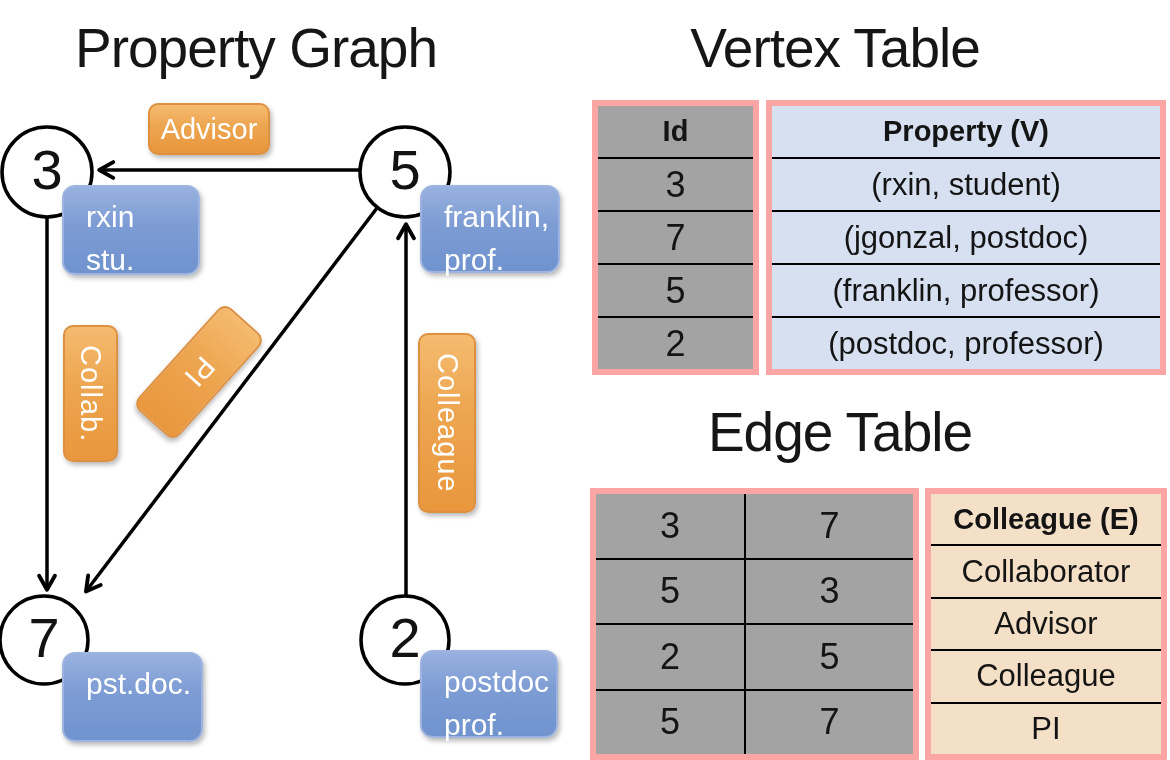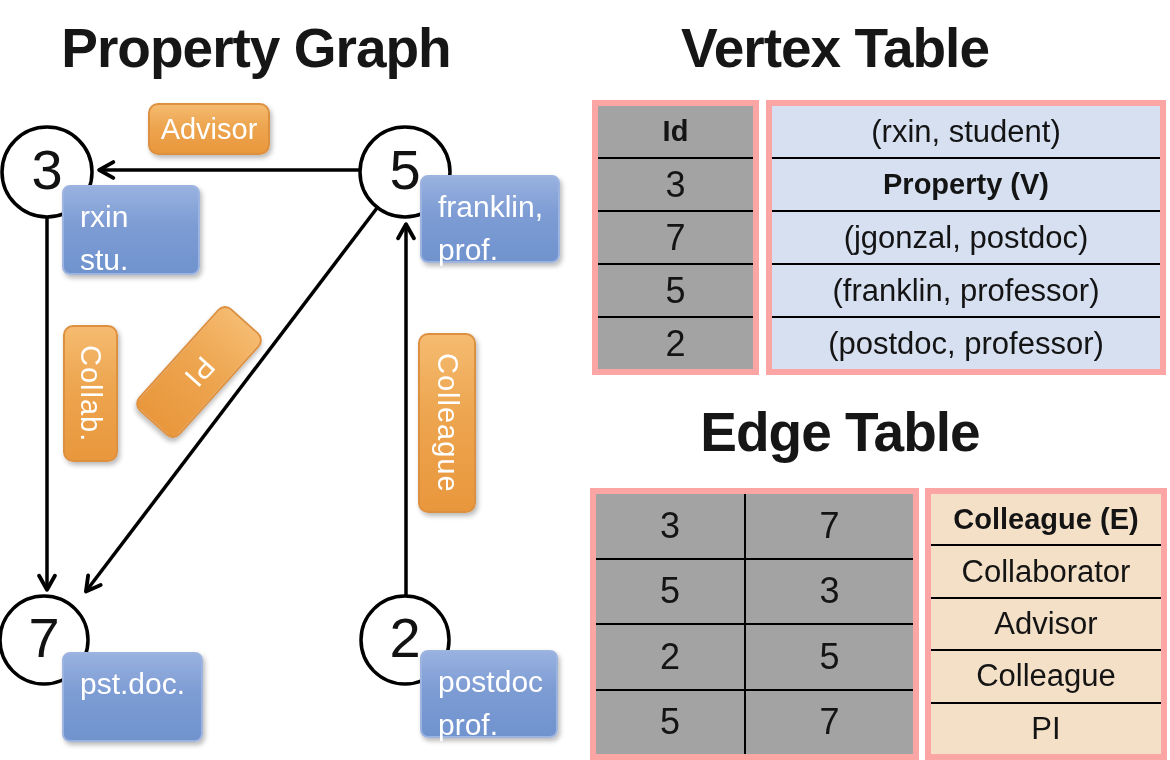--- a/index.html
+++ b/index.html
@@ -1,39 +1,39 @@
 <!DOCTYPE html>
 <html><head>
 <meta charset="utf-8">
 <style>
   html,body { margin:0; padding:0; background:#fff; }
   #app {
     position:relative; width:1170px; height:760px; background:#ffffff;
     overflow:hidden; font-family:"Liberation Sans", sans-serif; color:#141414;
   }
-  .big-title { position:absolute; font-size:55px; font-weight:700; letter-spacing:-1px;
+  .big-title { position:absolute; font-size:55px; font-weight:400; letter-spacing:-1px;
                text-align:center; color:#161616; white-space:nowrap; }
   
   #edges-svg { position:absolute; left:0; top:0; }
   .node-num { position:absolute; font-size:56px; color:#121212;
               transform:translate(-50%,-54%); }
   .olabel {
     position:absolute; box-sizing:border-box;
     background:linear-gradient(180deg,#f5bb70 0%,#eda54f 45%,#e9973d 100%);
     border:2px solid #dd9040; border-radius:10px; color:#fff;
     display:flex; align-items:center; justify-content:center;
     font-size:29px; box-shadow:2px 3px 5px rgba(0,0,0,0.28);
   }
   .vtext { writing-mode:vertical-rl; letter-spacing:1px; }
   .rot { transform:rotate(42deg); }
   .blabel {
     position:absolute; box-sizing:border-box;
     background:linear-gradient(180deg,#98b1df 0%,#7d9cd4 45%,#7093ce 100%);
-    border:2px solid #9db3e0; border-radius:8px; color:#fff;
-    font-size:30px; line-height:43px; padding:8px 0 0 16px;
+    border:2px solid #9db3e0; border-radius:13px; color:#fff;
+    font-size:30px; line-height:43px; padding:8px 0 0 22px;
     box-shadow:2px 3px 5px rgba(0,0,0,0.28);
   }
   
   .tcol { position:absolute; box-sizing:border-box; border:6px solid #fca5a5;
           display:flex; flex-direction:column; background:#a3a3a3; }
   .tcell { flex:1; box-sizing:border-box; border-bottom:2px solid #000;
            display:flex; align-items:center; justify-content:center;
            font-size:36px; color:#141414; }
   .tcell:last-child { border-bottom:none; }
   .tcell.hdr { font-weight:bold; font-size:29px; }
@@ -79,43 +79,43 @@
 
   <div class="olabel" style="left:148px;top:103px;width:122px;height:52px;">Advisor</div>
   <div class="olabel vtext" style="left:63px;top:325px;width:55px;height:137px;">Collab.</div>
   <div class="olabel vtext rot" style="left:171px;top:303px;width:56px;height:138px;">PI</div>
   <div class="olabel vtext" style="left:418px;top:333px;width:58px;height:180px;">Colleague</div>
 
   <div class="blabel" style="left:62px;top:185px;width:138px;height:90px;">
     <div>rxin</div>
     <div>stu.</div>
   </div>
-  <div class="blabel" style="left:420px;top:175px;width:140px;height:88px;">
+  <div class="blabel" style="left:420px;top:185px;width:140px;height:88px;">
     <div>franklin,</div>
     <div>prof.</div>
   </div>
   <div class="blabel" style="left:62px;top:652px;width:141px;height:90px;">
     <div>pst.doc.</div>
   </div>
   <div class="blabel" style="left:420px;top:650px;width:138px;height:88px;">
     <div>postdoc</div>
     <div>prof.</div>
   </div>
 
   <div class="tcol" style="left:592px;top:100px;width:167px;height:275px;">
     <div class="tcell hdr">Id</div>
     <div class="tcell">3</div>
     <div class="tcell">7</div>
     <div class="tcell">5</div>
     <div class="tcell">2</div>
   </div>
 
   <div class="tcol" style="left:766px;top:100px;width:400px;height:275px;">
+    <div class="tcell hdr vfill">Property (V)</div>
     <div class="tcell txt vfill">(rxin, student)</div>
-    <div class="tcell hdr vfill">Property (V)</div>
     <div class="tcell txt vfill">(jgonzal, postdoc)</div>
     <div class="tcell txt vfill">(franklin, professor)</div>
     <div class="tcell txt vfill">(postdoc, professor)</div>
   </div>
 
   <div class="tcol" style="left:590px;top:488px;width:329px;height:272px;">
     <div class="trow">
       <div class="c-src">3</div>
       <div class="c-dst">7</div>
     </div>

